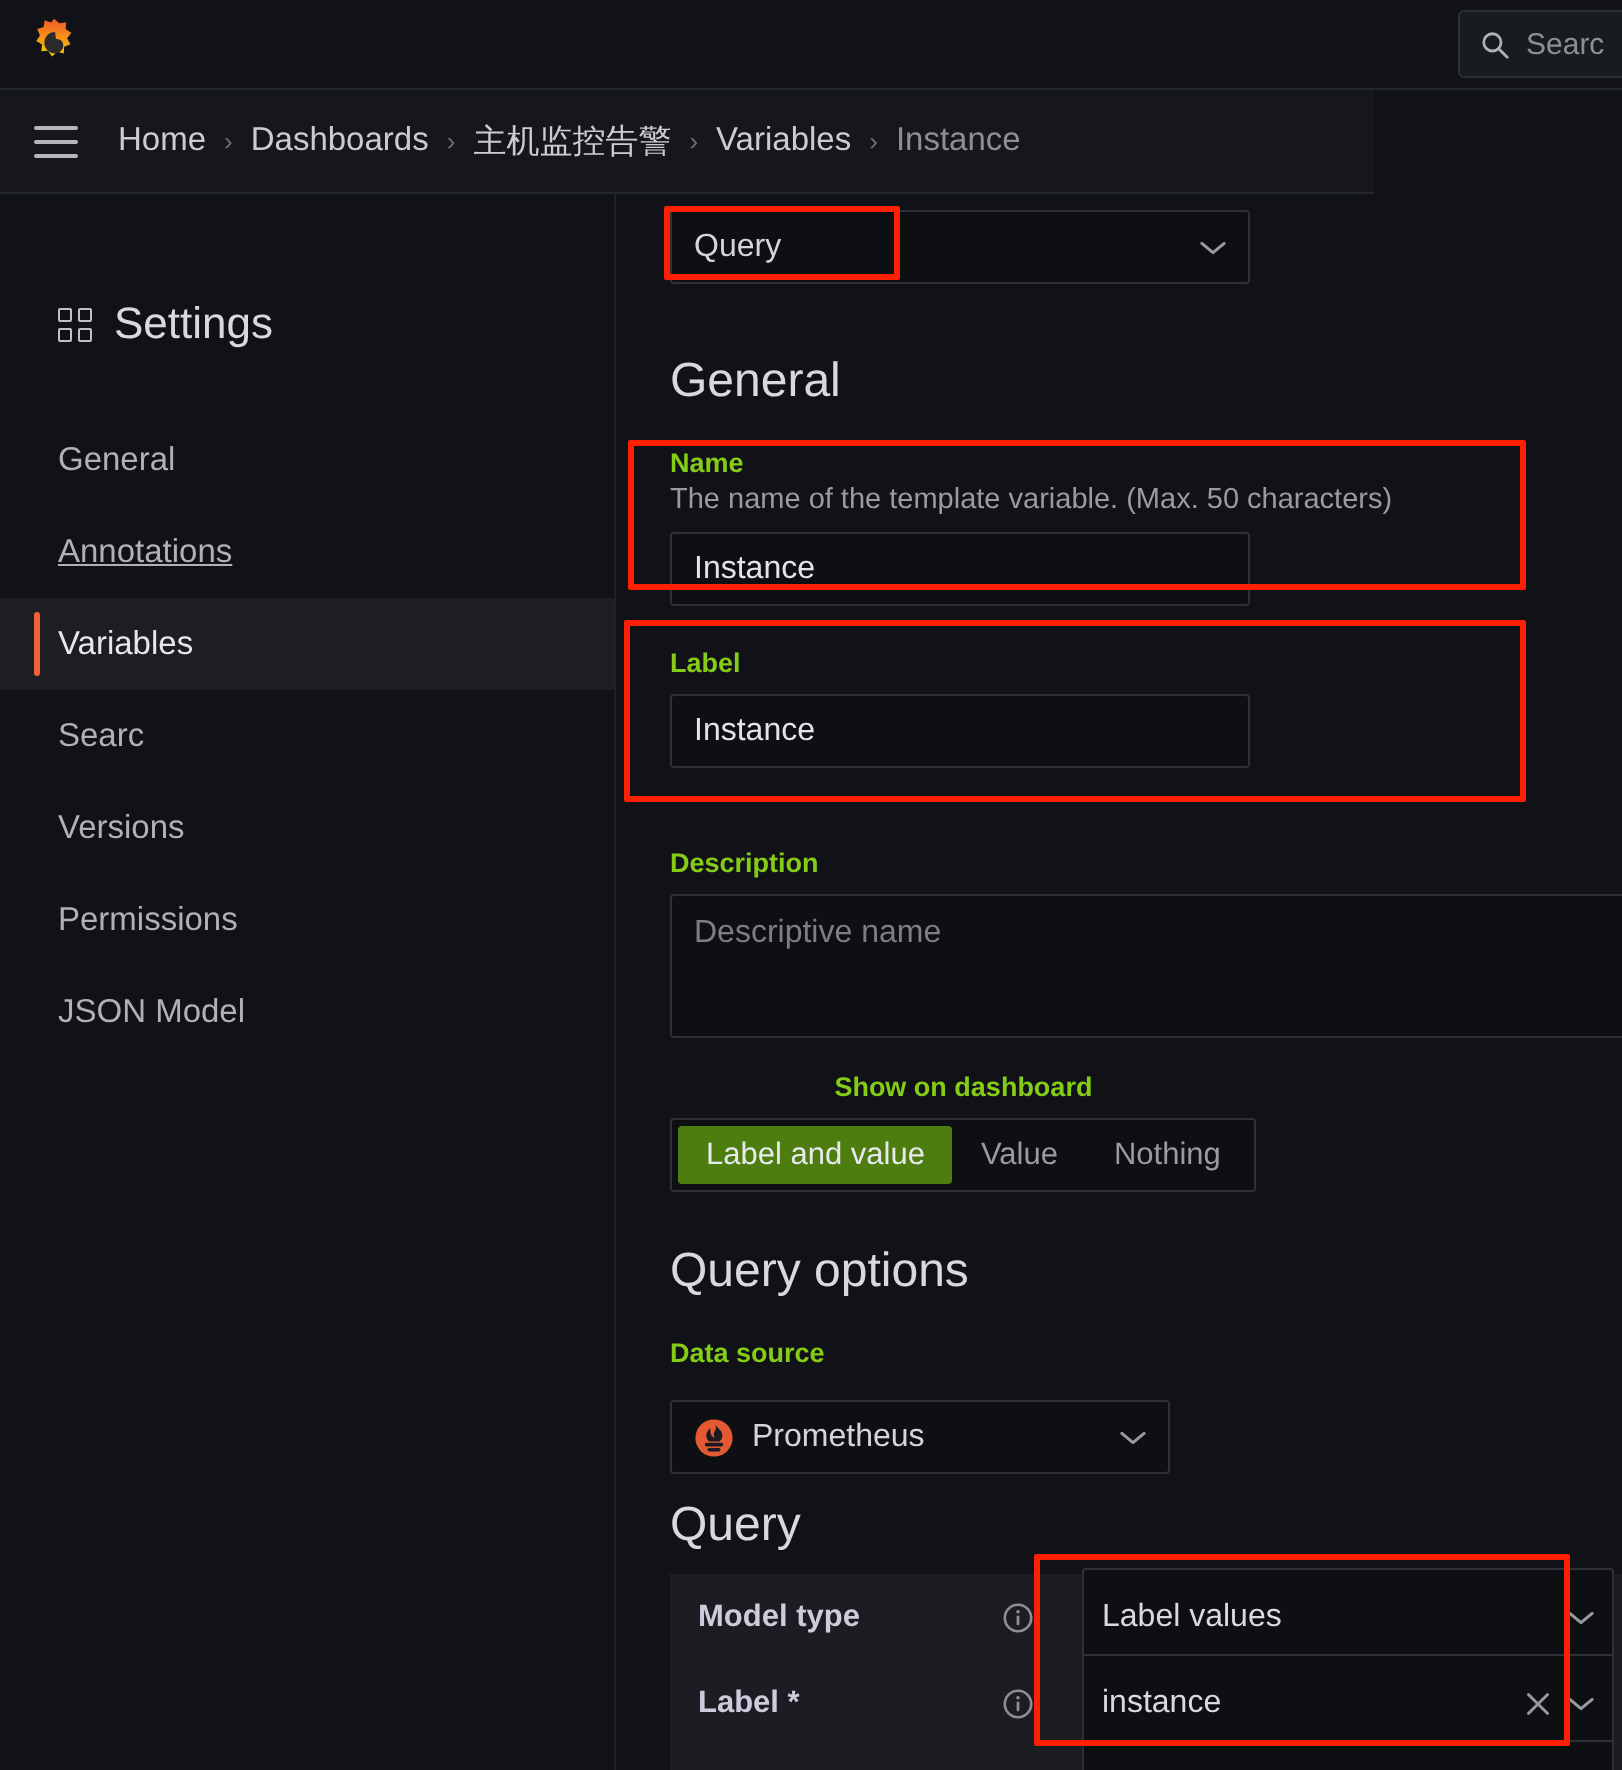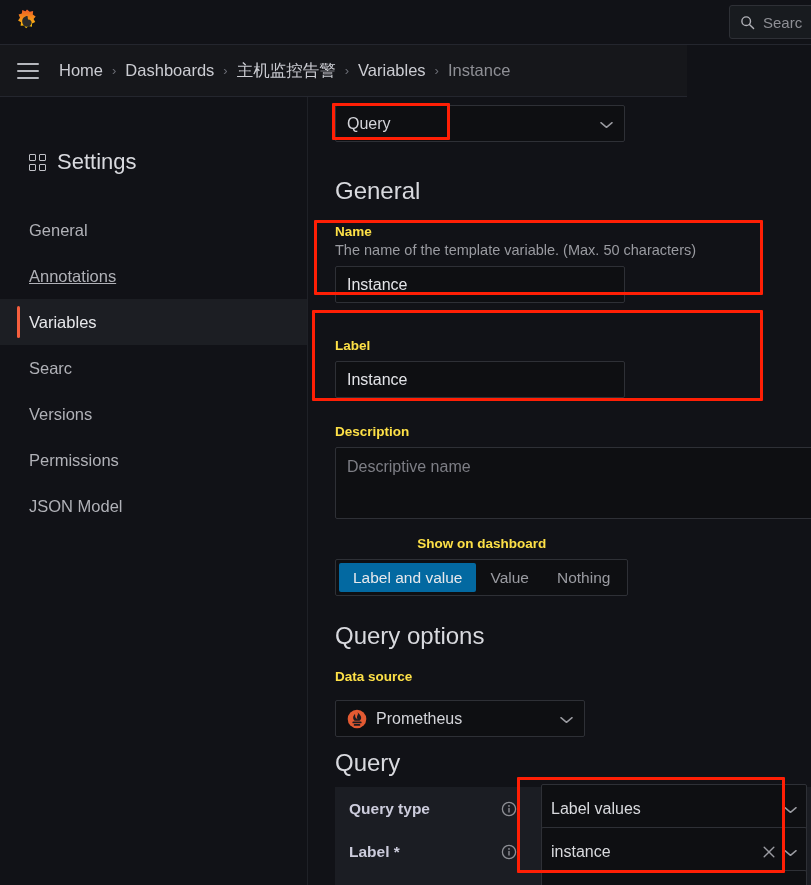--- a/index.html
+++ b/index.html
@@ -72,21 +72,21 @@
     width: 3px; height: 32px; background: #f55f3e; border-radius: 2px;
   }
 
   
   .main {
     position: absolute; top: 97px; left: 309px; width: 502px; height: 788px;
     background: #111217; overflow: hidden;
   }
   .inner { position: relative; padding: 0 0 0 26px; }
 
-  .field-label { font-size: 13.5px; font-weight: bold; color: #fde047; }
+  .field-label { font-size: 13.5px; font-weight: bold; color: #84cc16; }
   .field-desc { font-size: 14.5px; color: #9a9ba1; margin-top: 3px; }
 
   .select-ctl {
     height: 37px; background: #0e0f12; border: 1px solid #2e3036; border-radius: 2px;
     display: flex; align-items: center; padding: 0 11px;
     font-size: 16px; color: #d4d5da; position: relative;
   }
   .select-ctl .chev { margin-left: auto; }
   .chev-g { width: 13px; height: 8px; }
 
@@ -99,42 +99,42 @@
   .section-title { font-size: 24px; color: #d8d9de; font-weight: 400; }
 
   
   .type-select { position: absolute; left: 26px; top: 8px; width: 290px; }
 
   .general-title { position: absolute; left: 26px; top: 80px; }
 
   .name-block { position: absolute; left: 26px; top: 127px; width: 470px; }
   .name-input { margin-top: 8px; width: 290px; }
 
-  .label-block { position: absolute; left: 26px; top: 241px; width: 470px; }
+  .label-block { position: absolute; left: 26px; top: 227px; width: 470px; }
   .label-input { margin-top: 8px; width: 290px; }
 
   .desc-block { position: absolute; left: 26px; top: 327px; width: 470px; }
   .desc-area {
     margin-top: 8px; height: 72px; width: 500px;
     background: #0e0f12; border: 1px solid #2e3036; border-radius: 2px;
     padding: 10px 11px; font-size: 16px; color: #7d7e85;
   }
 
   .show-block { position: absolute; left: 26px; top: 439px; text-align: center; }
   .radio-group {
     margin-top: 8px; display: inline-flex; align-items: center;
     background: #0e0f12; border: 1px solid #2e3036; border-radius: 2px; padding: 3px;
     height: 37px;
   }
   .radio-opt {
     height: 29px; display: flex; align-items: center; padding: 0 14px;
     font-size: 15.5px; color: #9a9ba1; border-radius: 2px; cursor: pointer;
     white-space: nowrap;
   }
-  .radio-opt.sel { background: #0369a1; color: #e8e9ec; font-weight: 500; }
+  .radio-opt.sel { background: #4d7c0f; color: #e8e9ec; font-weight: 500; }
 
   .qopts-title { position: absolute; left: 26px; top: 525px; }
   .ds-block { position: absolute; left: 26px; top: 572px; }
   .ds-select { margin-top: 16px; width: 250px; }
   .prom-ico { width: 20px; height: 20px; margin-right: 9px; flex: none; }
 
   .query-title { position: absolute; left: 26px; top: 652px; }
 
   .qrow {
     position: absolute; left: 26px; width: 480px; height: 43px;
@@ -312,21 +312,21 @@
                 <polyline points="1,1.5 7,6.5 13,1.5" fill="none" stroke="#9a9ba1" stroke-width="1.6" stroke-linecap="round" stroke-linejoin="round"></polyline>
               </svg>
           </span>
         </div>
       </div>
 
       <div class="query-title section-title">Query</div>
 
       <div class="qrow qrow-1">
         <div class="qlabel-cell">
-          <span>Query type</span>
+          <span>Model type</span>
           <svg class="info-ico" viewBox="0 0 16 16">
             <circle cx="8" cy="8" r="6.6" fill="none" stroke="#8e8f95" stroke-width="1.3"></circle>
             <circle cx="8" cy="4.9" r="0.9" fill="#8e8f95"></circle>
             <rect x="7.3" y="6.7" width="1.4" height="5" rx="0.7" fill="#8e8f95"></rect>
           </svg>
         </div>
         <div class="qval-cell">
           <div class="qval-inner">
             <span>Label values</span>
             <span class="ctrls">

